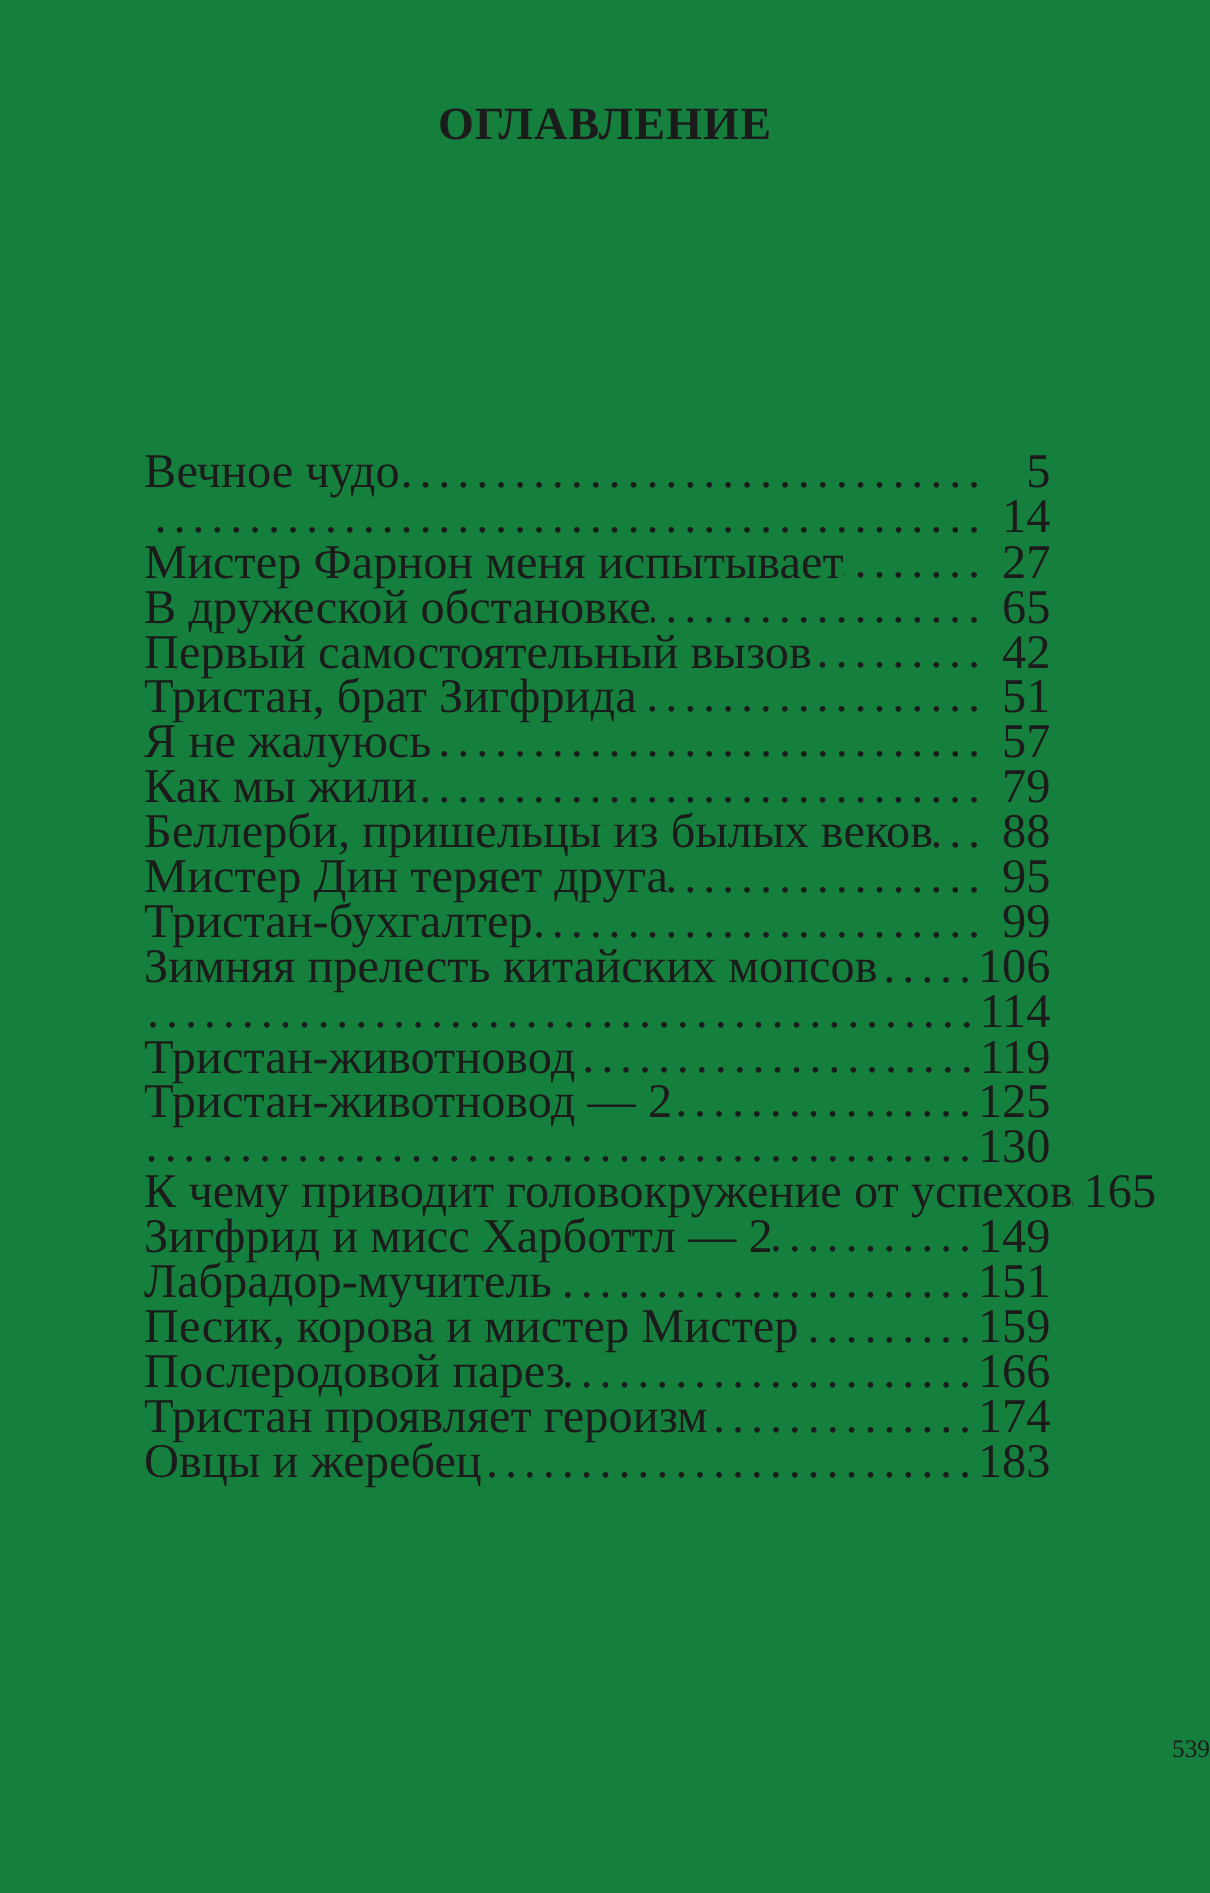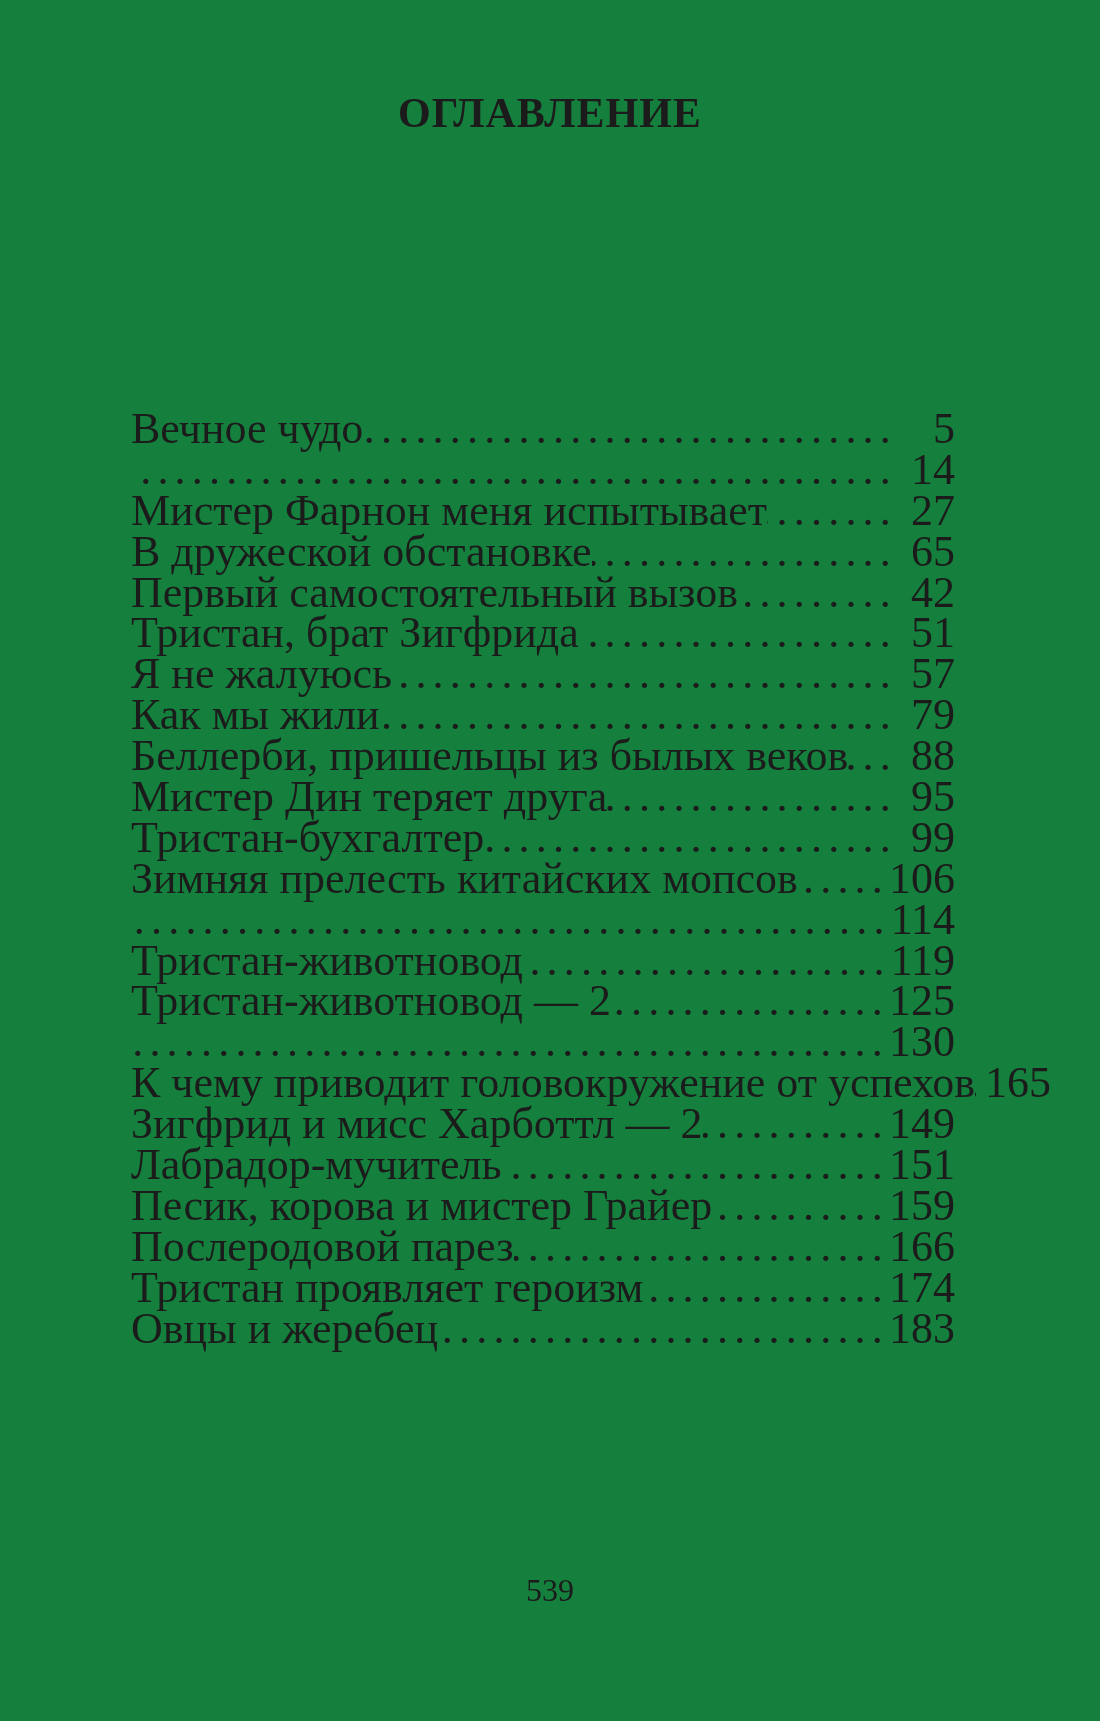--- a/index.html
+++ b/index.html
@@ -56,22 +56,22 @@
   }
   .toc-row .page-num {
     flex: 0 0 58px;
     text-align: right;
   }
   .folio {
     position: absolute;
     top: 1570px;
     left: 0;
     width: 100%;
-    text-align: center;
-    font-size: 32px;
+    text-align: right;
+    font-size: 23px;
     line-height: 40.9px;
   }
 </style>
 </head>
 <body>
 
 <div class="page">
 
   <h1 class="book-title">ОГЛАВЛЕНИЕ</h1>
 
@@ -184,21 +184,21 @@
         <span class="page-num">149</span>
       </div>
 
       <div class="toc-row">
         <span class="entry-title">Лабрадор-мучитель</span>
         <span class="leader"></span>
         <span class="page-num">151</span>
       </div>
 
       <div class="toc-row">
-        <span class="entry-title">Песик, корова и мистер Грайер</span>
+        <span class="entry-title">Песик, корова и мистер Мистер</span>
         <span class="leader"></span>
         <span class="page-num">159</span>
       </div>
 
       <div class="toc-row">
         <span class="entry-title">Послеродовой парез</span>
         <span class="leader"></span>
         <span class="page-num">166</span>
       </div>
 

